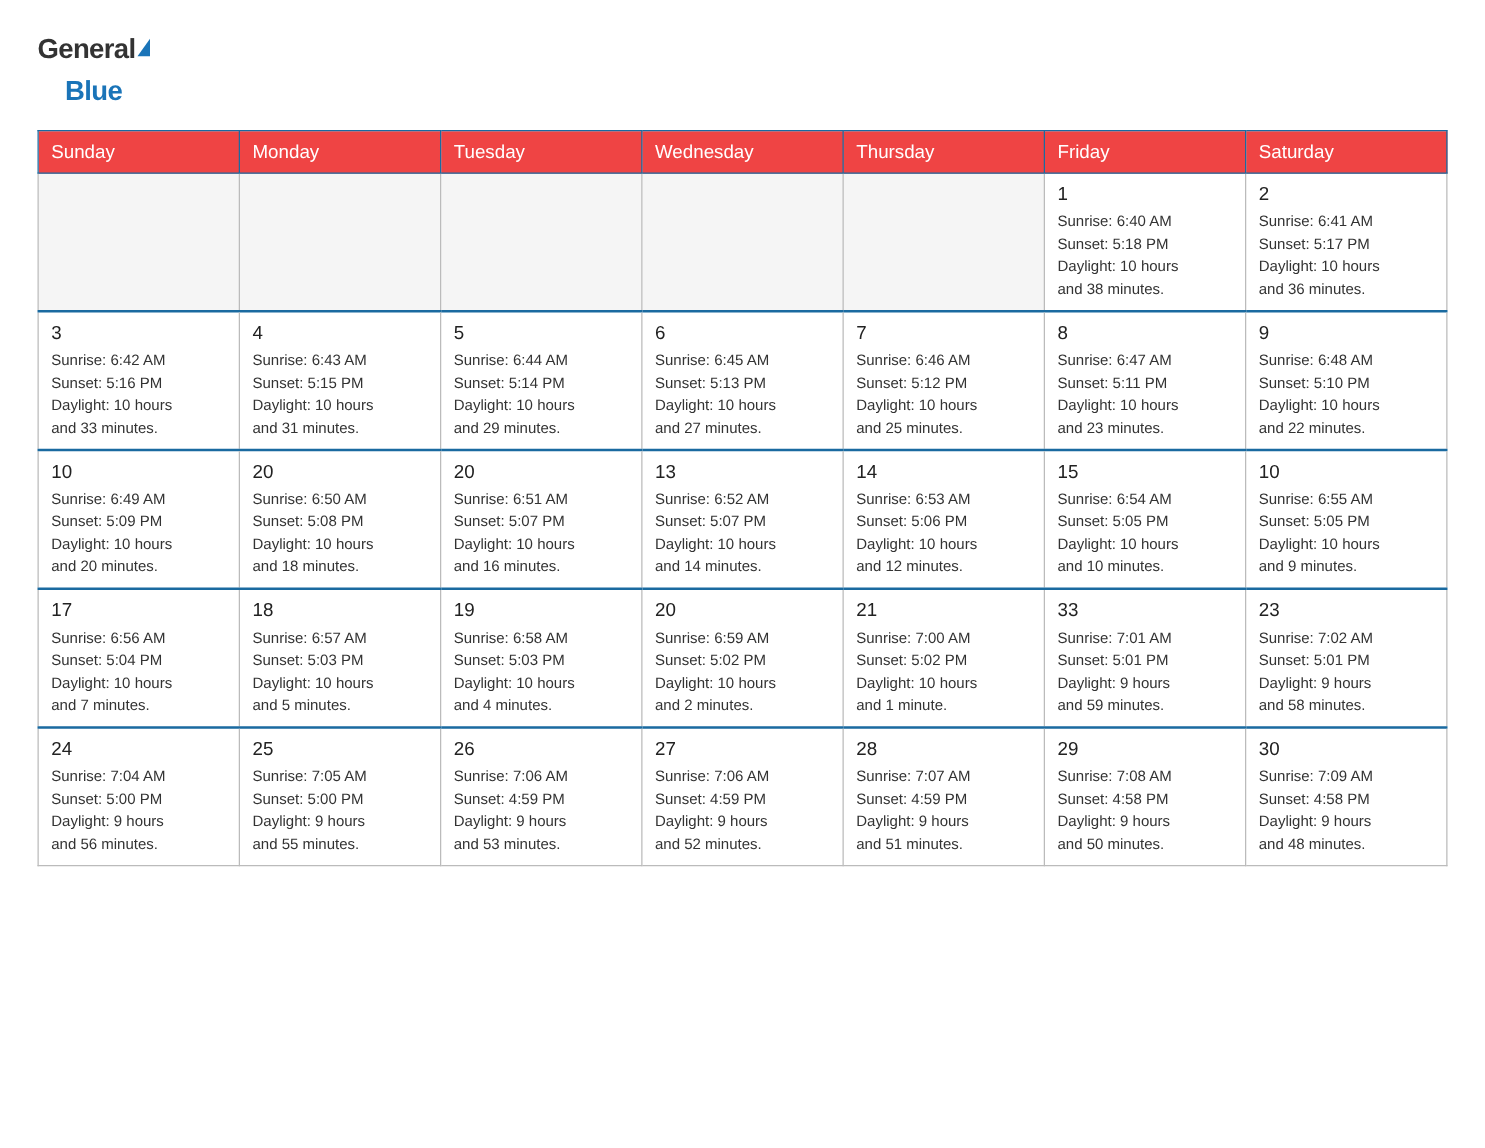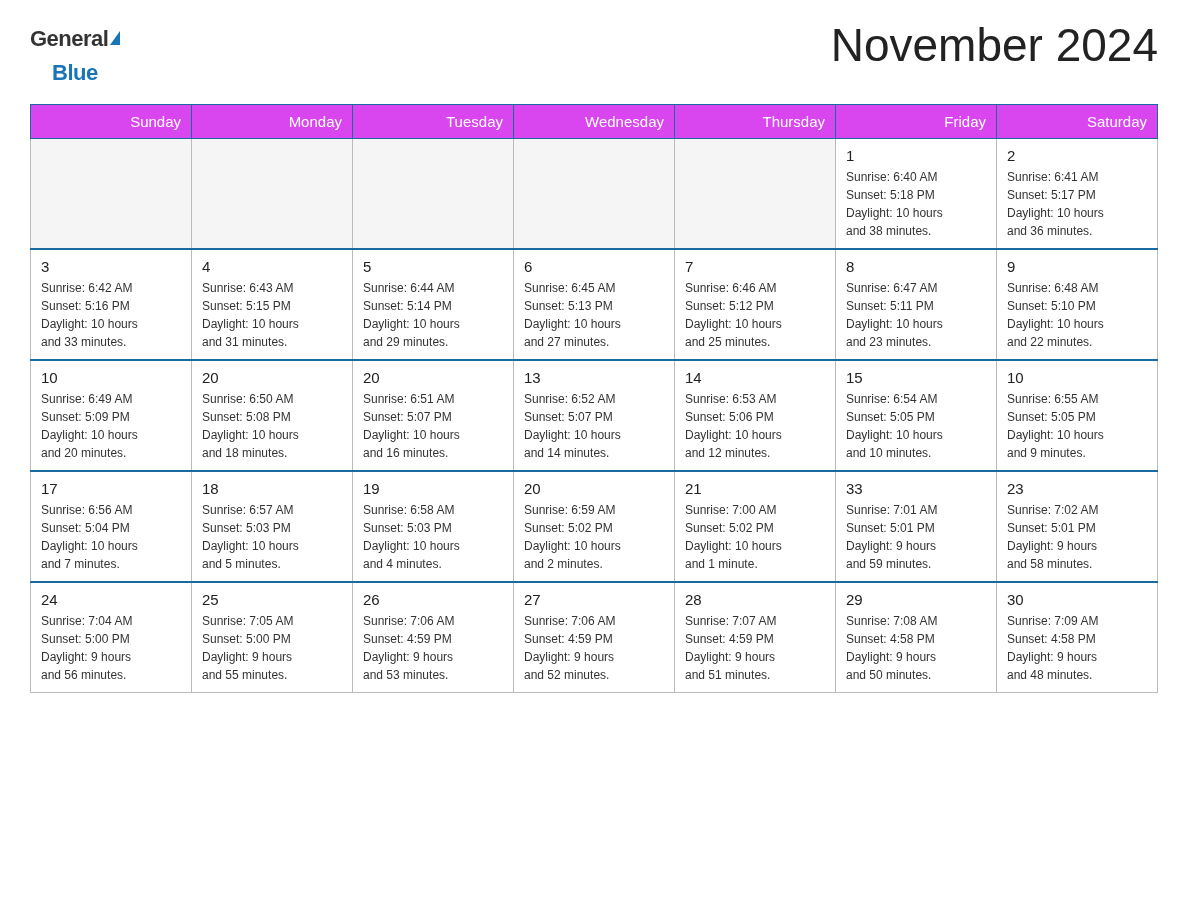--- a/index.html
+++ b/index.html
@@ -61,26 +61,26 @@
       font-weight: 400;
       color: #333;
       margin-top: 4px;
     }
     .calendar {
       width: 100%;
       border-collapse: collapse;
       border: 1px solid #999;
     }
     .calendar th {
-      background-color: #d946ef;
+      background-color: #ef4444;
       color: #fff;
       font-size: 15px;
       font-weight: 500;
       padding: 8px 10px;
-      text-align: right;
+      text-align: left;
       border: 1px solid #1a6aa0;
     }
     .calendar td {
       width: 14.28%;
       vertical-align: top;
       padding: 8px 10px;
       border: 1px solid #bbb;
       background: #fff;
       font-size: 12.5px;
       min-height: 100px;
@@ -109,21 +109,20 @@
 
 <div class="header">
   <div class="logo">
     <div style="display:flex;align-items:center;">
       <span class="logo-general">General</span>
       <span class="logo-triangle"></span>
     </div>
     <span class="logo-blue">Blue</span>
   </div>
   <div class="title-block">
-    <h1>November 2024</h1>
   </div>
 </div>
 
 <table class="calendar">
   <thead>
     <tr>
     <th>Sunday</th>
         <th>Monday</th>
         <th>Tuesday</th>
         <th>Wednesday</th>

